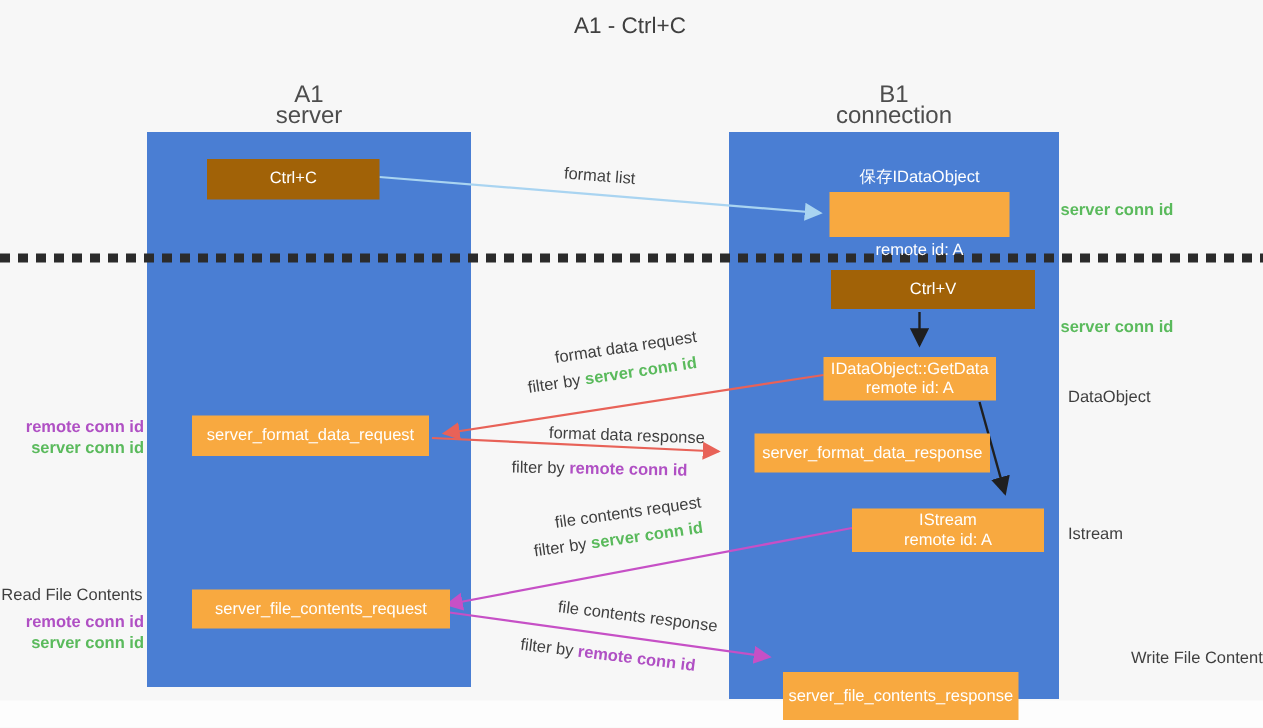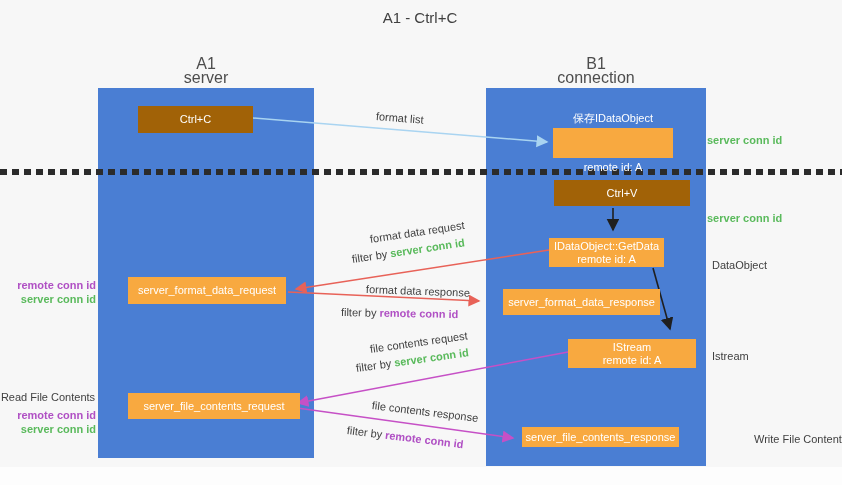--- a/index.html
+++ b/index.html
@@ -26,21 +26,21 @@
   .green{background:#a16207;}
   .orange{background:#f8a940;}
   .ctrl-c{left:138px;top:106px;width:115px;height:27px;}
   .save-obj{left:553px;top:128px;width:120px;height:30px;gap:36px;}
   .ctrl-v{left:554px;top:180px;width:136px;height:26px;}
   .getdata{left:549px;top:238px;width:115px;height:29px;}
   .fmt-req{left:128px;top:277px;width:158px;height:27px;justify-content:center;}
   .fmt-resp{left:487px;top:289px;width:157px;height:26px;margin-left:16px;}
   .istream{left:568px;top:339px;width:128px;height:29px;}
   .file-req{left:128px;top:393px;width:172px;height:26px;}
-  .file-resp{left:522px;top:427px;width:157px;height:20px;}
+  .file-resp{left:522px;top:448px;width:157px;height:32px;}
 
   .side-label{position:absolute;font-size:11px;color:#3f3f3f;white-space:nowrap;line-height:14px;}
   .green-text{color:#5aba5c;font-weight:bold;}
   .purple-text{color:#b050c4;font-weight:bold;}
   .r1{left:707px;top:133px;}
   .r2{left:707px;top:211px;}
   .r3{left:712px;top:258px;}
   .r4{left:712px;top:349px;}
   .r5{left:754px;top:432px;}
   .l-pair1{left:0;top:278px;width:96px;text-align:right;}

